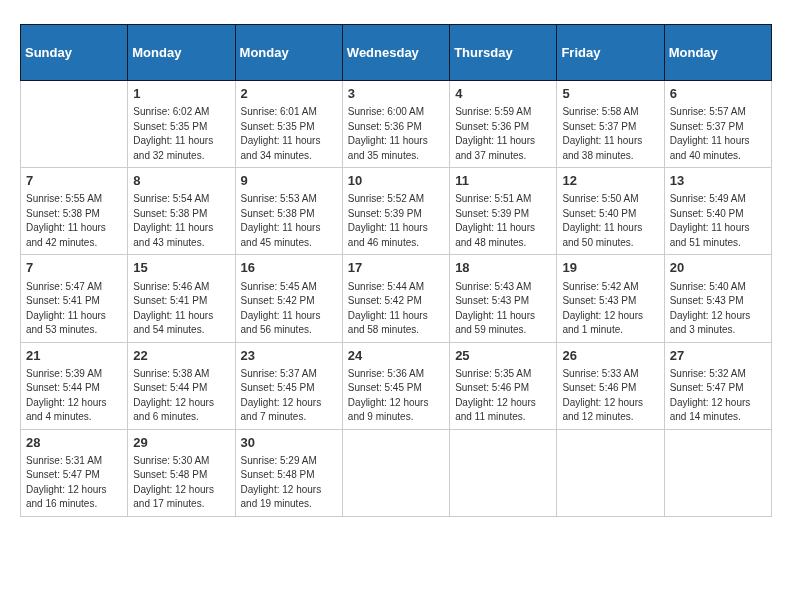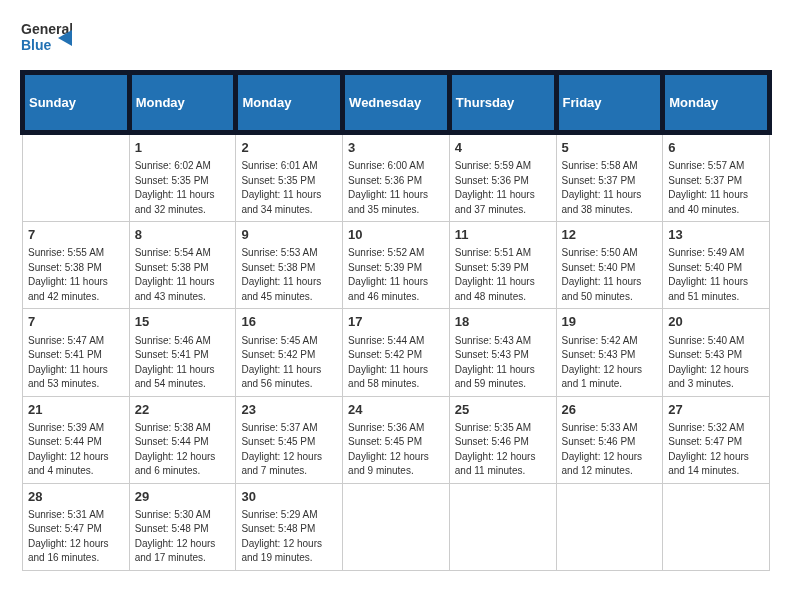--- a/index.html
+++ b/index.html
@@ -40,21 +40,21 @@
       border-collapse: collapse;
       margin-top: 6px;
     }
     thead th {
       background-color: #2271b3;
       color: #fff;
       font-size: 13px;
       font-weight: bold;
       padding: 20px 4px;
       text-align: left;
-      border: 5px solid #0f172a;
+      border: 1px solid #0f172a;
     }
     tbody td {
       border: 1px solid #ccc;
       vertical-align: top;
       padding: 4px 5px;
       font-size: 10px;
       color: #333;
       width: calc(100% / 7);
       min-height: 80px;
       line-height: 1.4;
@@ -71,31 +71,20 @@
       line-height: 1.45;
     }
     .empty-cell { background: #fff; }
     tbody tr td:first-child { }
     tbody tr { }
   </style>
 </head>
 <body>
 
 <div class="header">
-  <div class="logo">
-    <div>
-      <svg width="52" height="42" viewBox="0 0 52 42">
-
-        <text x="1" y="18" font-size="14" font-weight="bold" fill="#333" font-family="Arial">General</text>
-
-        <polygon points="38,22 52,14 52,30" fill="#2271b3"></polygon>
-        <text x="1" y="34" font-size="14" font-weight="bold" fill="#2271b3" font-family="Arial">Blue</text>
-      </svg>
-    </div>
-  </div>
 </div>
 
 <table>
   <thead>
     <tr id="header-row">
         <th>Sunday</th>
         <th>Monday</th>
         <th>Monday</th>
         <th>Wednesday</th>
         <th>Thursday</th>

